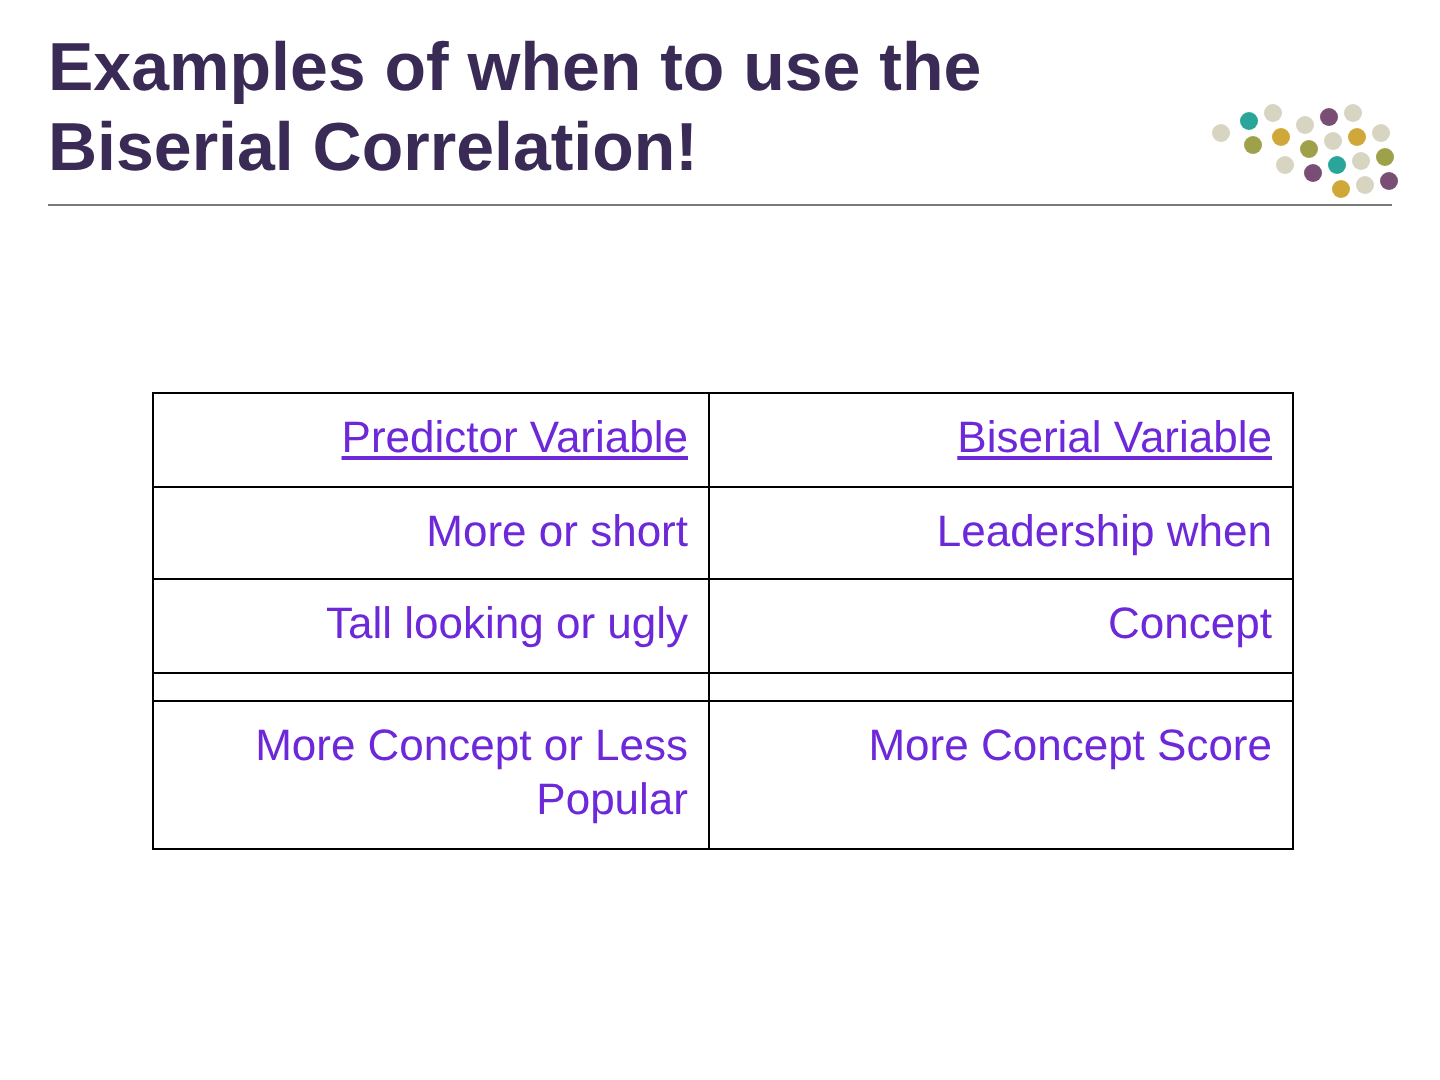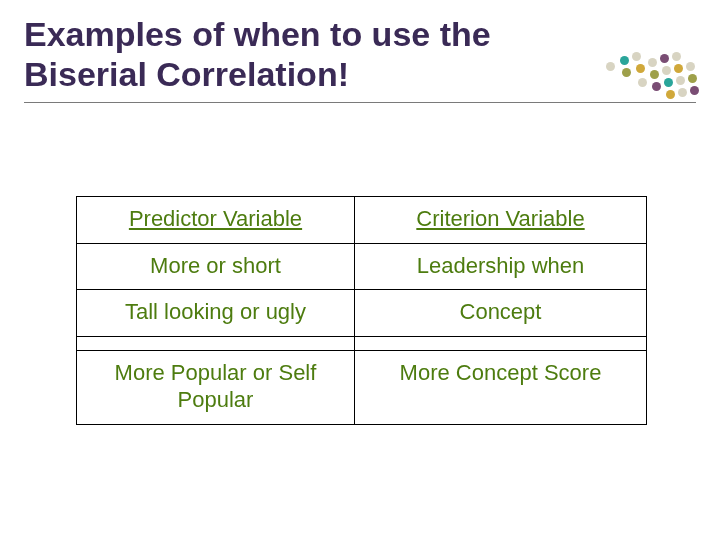--- a/index.html
+++ b/index.html
@@ -49,22 +49,22 @@
     top: 196px;
     border-collapse: collapse;
     table-layout: fixed;
     width: 570px;
   }
   .tbl td, .tbl th {
     border: 1.5px solid #000;
     padding: 8px 10px 10px 10px;
     font-size: 22px;
     font-weight: normal;
-    color: #4d7c0f;
-    text-align: center;
+    color: #6d28d9;
+    text-align: right;
     vertical-align: top;
     line-height: 1.25;
     margin-left: 47px;
   }
   .tbl th {
     text-decoration: underline;
     font-weight: normal;
   }
   .col-left { width: 278px; }
   .col-right { width: 292px; }
@@ -111,34 +111,34 @@
   </div>
 
   <table class="tbl">
     <colgroup>
       <col class="col-left">
       <col class="col-right">
     </colgroup>
     <tbody>
         <tr>
       <th>Predictor Variable</th>
-      <th>Criterion Variable</th>
+      <th>Biserial Variable</th>
     </tr>
     <tr>
       <td>More or short</td>
       <td>Leadership when</td>
     </tr>
     <tr>
       <td>Tall looking or ugly</td>
       <td>Concept</td>
     </tr>
     <tr class="row-gap">
       <td></td>
       <td></td>
     </tr>
     <tr>
-      <td>More Popular or Self Popular</td>
+      <td>More Concept or Less Popular</td>
       <td>More Concept Score</td>
     </tr>
   </tbody>
     </table>
 
 </div>
 
 </body></html>

